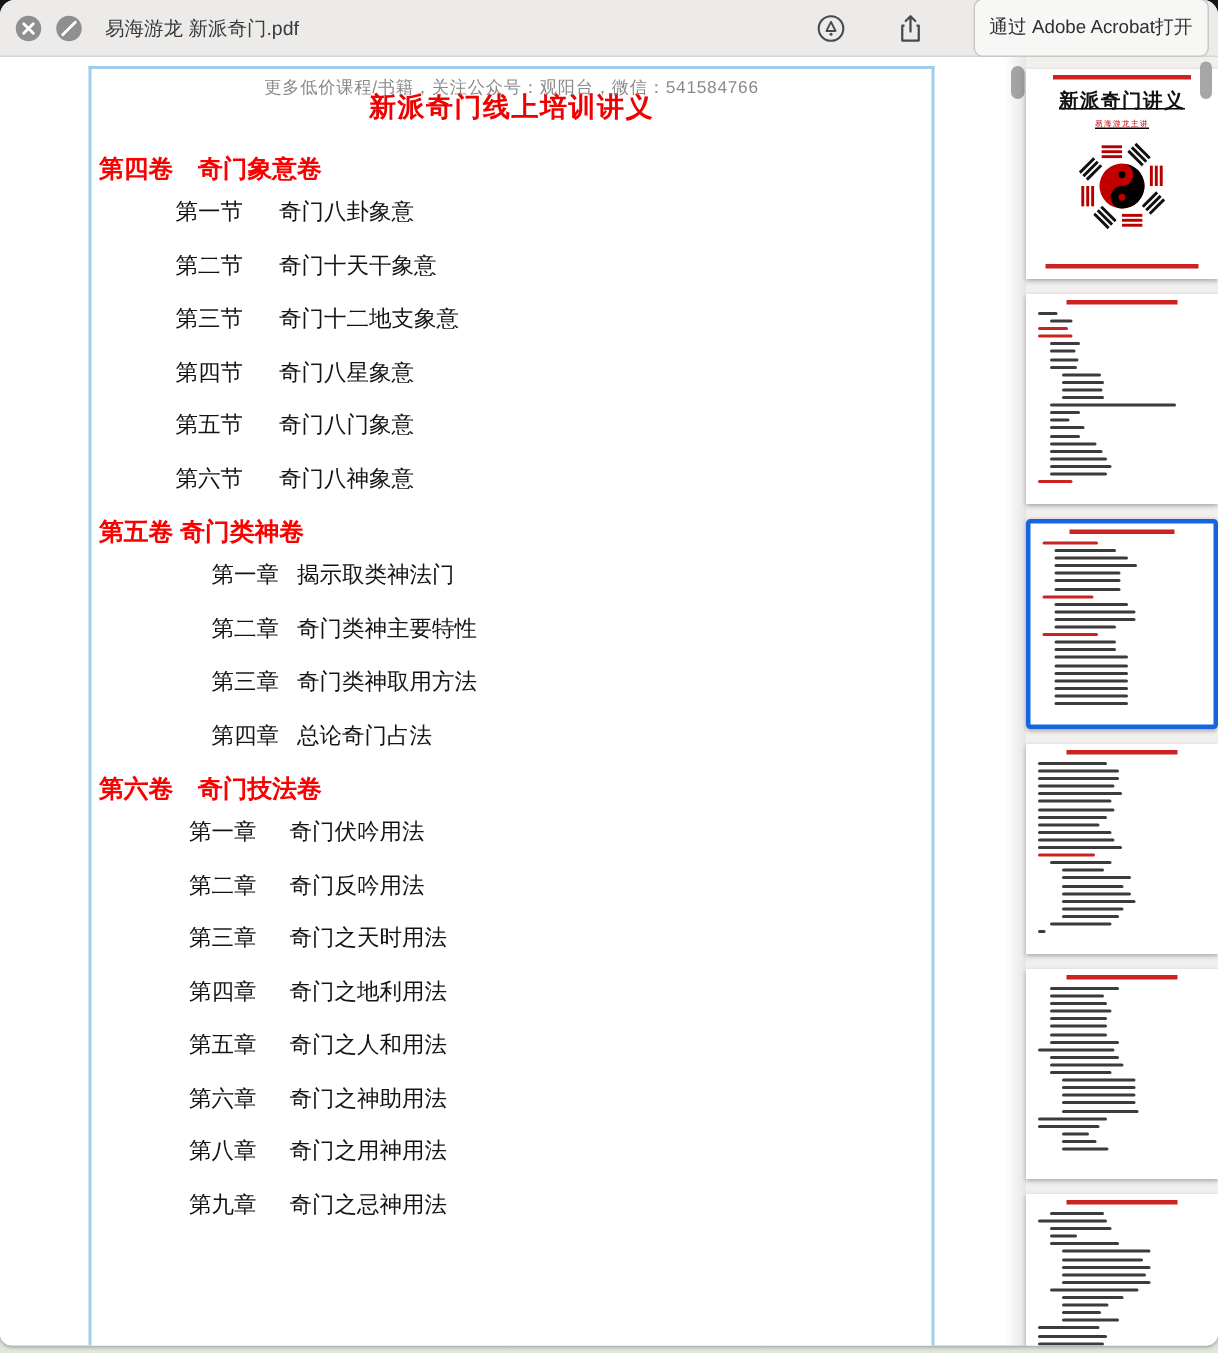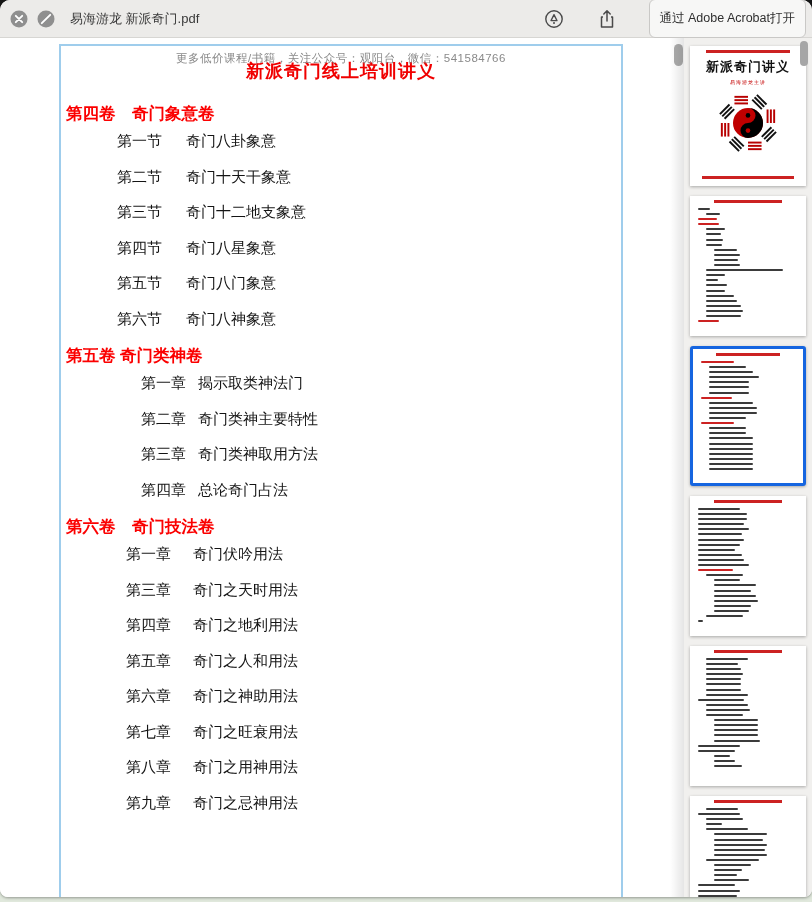--- a/index.html
+++ b/index.html
@@ -60,23 +60,24 @@
   .content-scrollbar{
     position:absolute;right:1px;top:6px;width:9px;height:22px;
     border-radius:5px;background:#9d9d9d;opacity:.85;
   }
   
   .sidebar{
     position:absolute;left:684px;top:0;right:0;bottom:0;background:#f1f0ee;
   }
   .thumb-list{position:absolute;left:0;top:0;right:0;bottom:0;padding-top:8px;}
   .thumb{
-    width:116px;height:140px;margin:0 auto 10px auto;background:#fff;
+    width:128px;height:140px;margin:0 auto 10px auto;background:#fff;
     box-shadow:0 1px 3px rgba(0,0,0,.3);position:relative;box-sizing:border-box;
     overflow:hidden;
+    text-decoration:underline;
   }
   .thumb.selected{border:3px solid #1565e0;border-radius:3px;}
   .t-caption{height:3px;margin:4px auto 5px auto;background:#cc2222;width:58%;}
   .t-row{height:2px;margin:0 0 3.1px 8px;background:#3b3b3b;border-radius:1px;}
   .t-row.red{background:#cc2222;}
   
   .cover{ text-align:center;}
   .cover .t-caption{width:72%;}
   .cover-title{font-size:13px;font-weight:bold;color:#111;letter-spacing:1px;margin-top:4px;}
   .cover-sub{font-size:5px;color:#c40000;margin-top:3px;letter-spacing:1px;}
@@ -172,40 +173,40 @@
 </div>
   </div>
 
   <div class="vol-block">
     <div class="vol-title">第六卷　奇门技法卷</div>
     <div class="vol-items vol-2">
   <div class="toc-item">
     <span class="label">第一章</span><span class="text">奇门伏吟用法</span>
   </div>
 
+  <div class="toc-item">
+    <span class="label">第二章</span><span class="text">奇门反吟用法</span>
+  </div>
 
   <div class="toc-item">
     <span class="label">第三章</span><span class="text">奇门之天时用法</span>
   </div>
 
   <div class="toc-item">
     <span class="label">第四章</span><span class="text">奇门之地利用法</span>
   </div>
 
   <div class="toc-item">
     <span class="label">第五章</span><span class="text">奇门之人和用法</span>
   </div>
 
   <div class="toc-item">
     <span class="label">第六章</span><span class="text">奇门之神助用法</span>
   </div>
 
-  <div class="toc-item">
-    <span class="label">第七章</span><span class="text">奇门之旺衰用法</span>
-  </div>
 
   <div class="toc-item">
     <span class="label">第八章</span><span class="text">奇门之用神用法</span>
   </div>
 
   <div class="toc-item">
     <span class="label">第九章</span><span class="text">奇门之忌神用法</span>
   </div>
 </div>
   </div>

